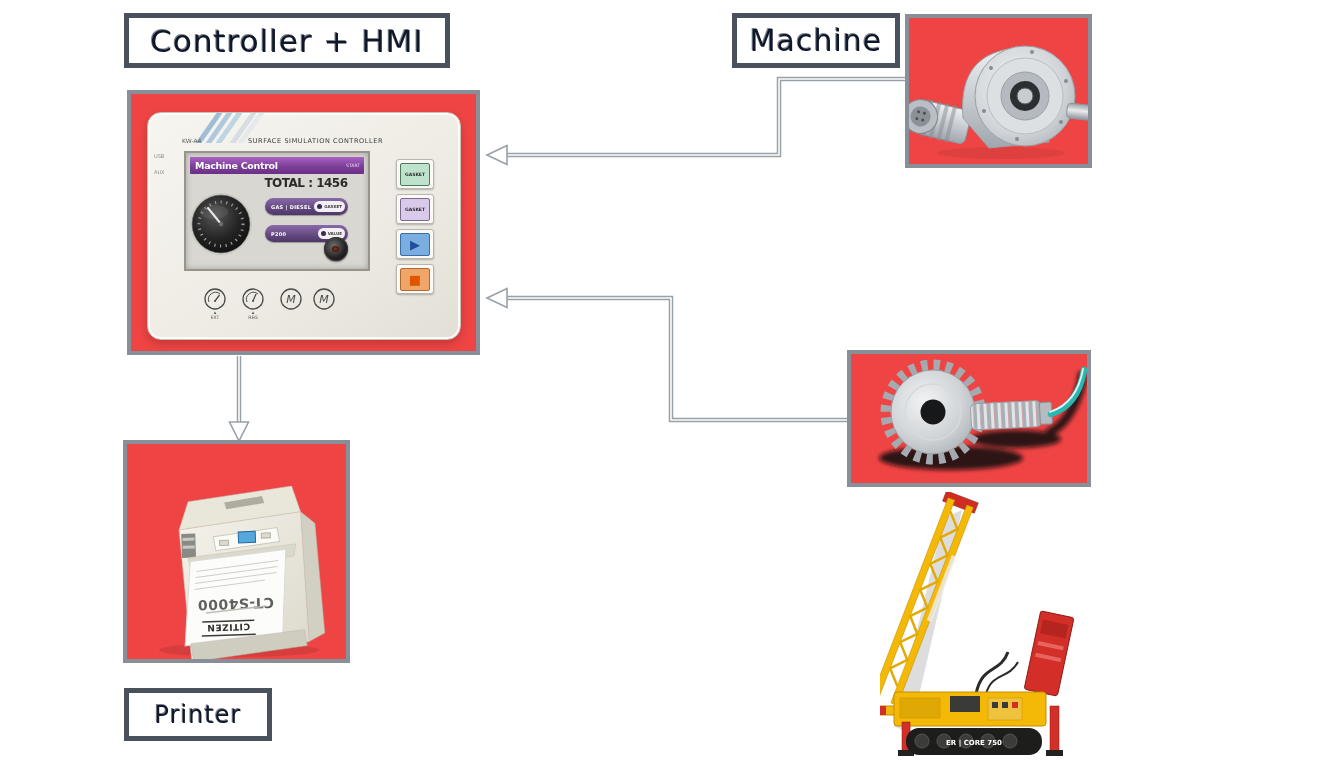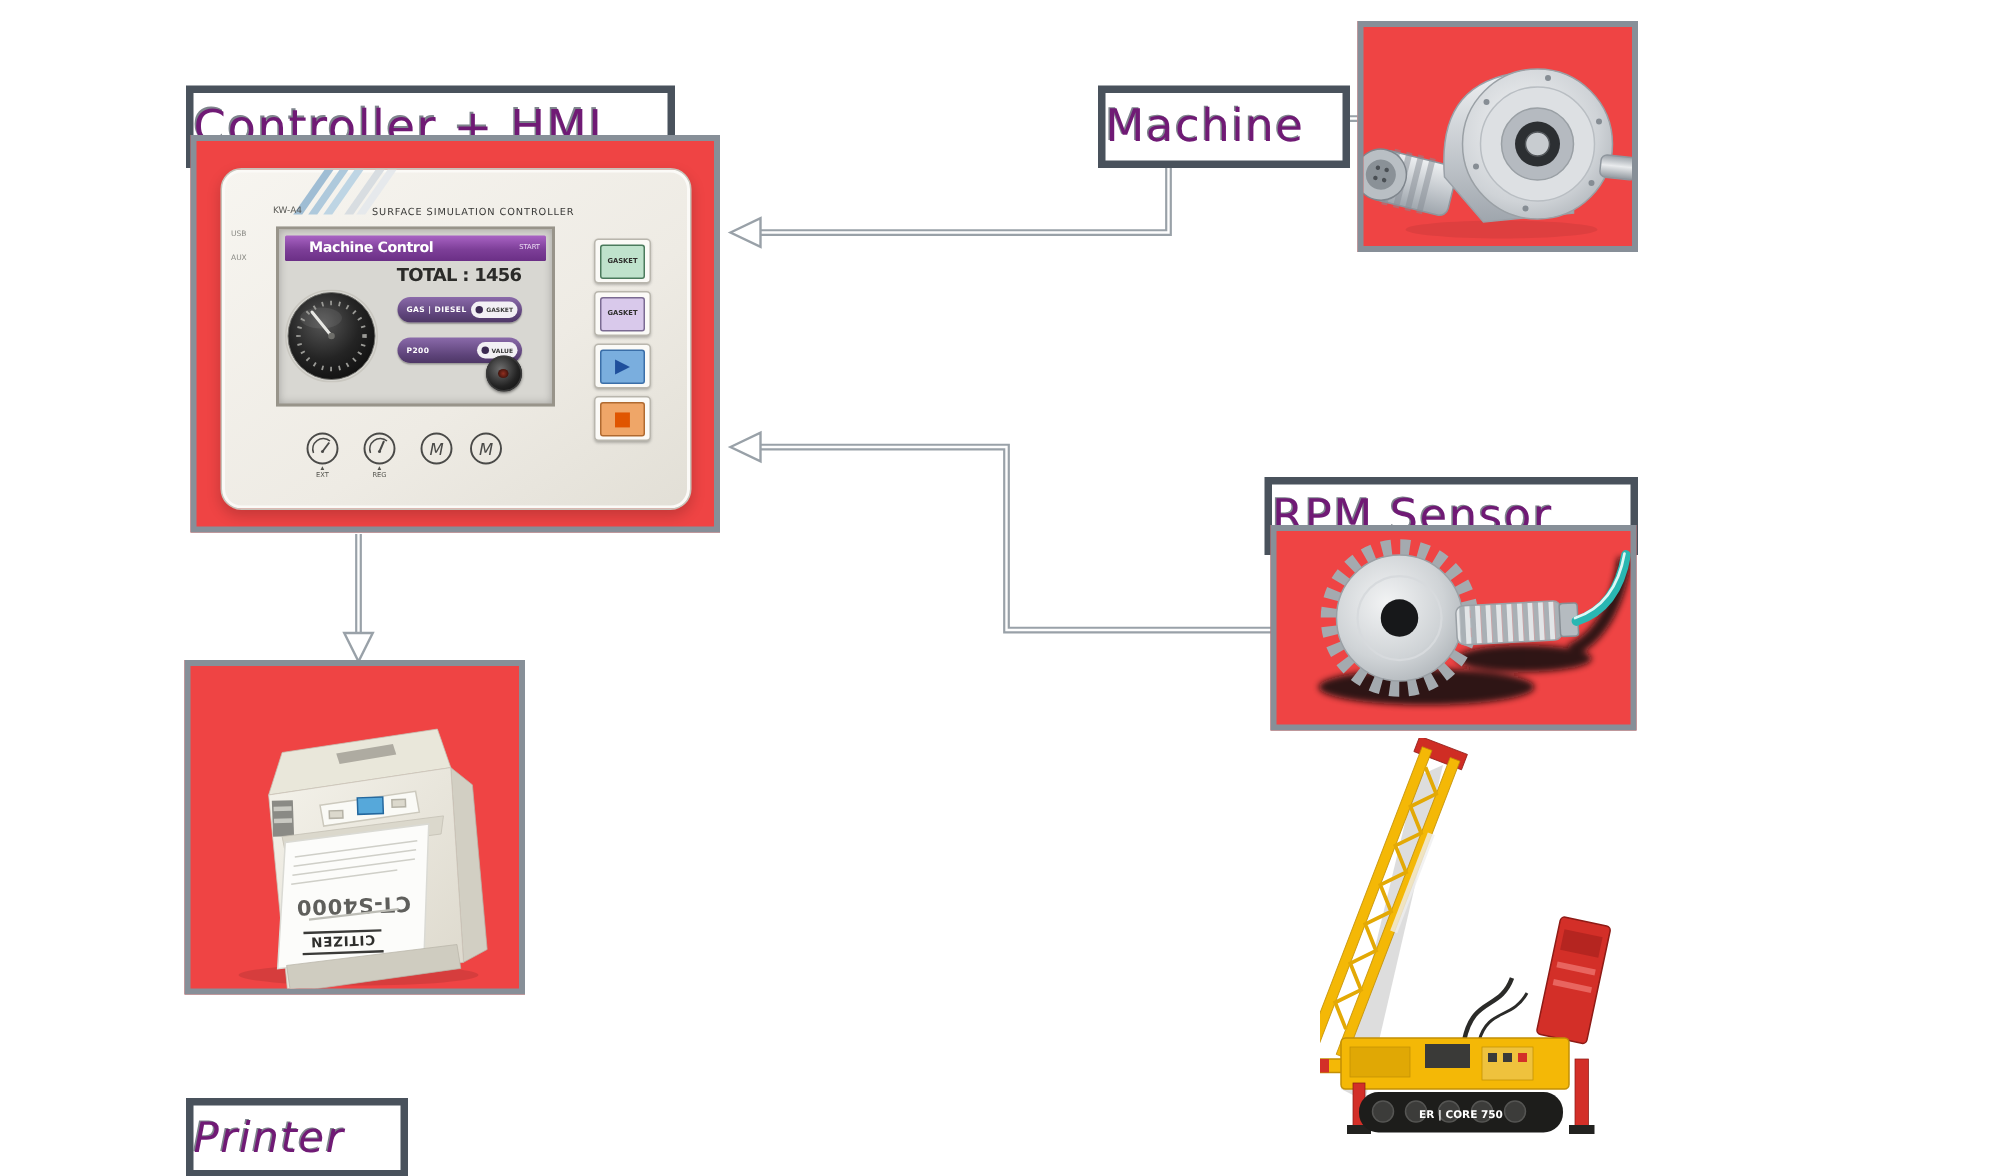--- a/index.html
+++ b/index.html
@@ -4,40 +4,40 @@
 <style>
   html,body{margin:0;padding:0;background:#fff;}
   .canvas{position:relative;width:1327px;height:784px;background:#fff;overflow:hidden;
           font-family:"DejaVu Sans","Liberation Sans",sans-serif;}
   .wires{position:absolute;left:0;top:0;z-index:1;pointer-events:none;}
   .wire-outer{fill:none;stroke:#99a1a8;stroke-width:4.5;}
   .wire-inner{fill:none;stroke:#fdfdfd;stroke-width:1.6;}
   .wire-head{fill:#ffffff;stroke:#99a1a8;stroke-width:1.6;}
 
   .lbl{position:absolute;z-index:2;background:#fff;border:5px solid #49525c;
-       display:flex;align-items:center;justify-content:flex-start;
-       color:#701a75;text-shadow:-1px -1px 0 #7e848c,1px 1px 0 #ffffff;
-       letter-spacing:1px;margin-top:44px;}
+       display:flex;align-items:center;justify-content:center;
+       color:#0f172a;text-shadow:-1px -1px 0 #7e848c,1px 1px 0 #ffffff;
+       letter-spacing:1px;}
   .device-box{position:absolute;z-index:2;background:#ef4444;border:4px solid #878f98;}
 
   
   .hmi-panel{position:absolute;left:16px;top:18px;width:312px;height:226px;border-radius:14px;
     background:linear-gradient(145deg,#f7f5f0 0%,#eeebe4 60%,#e2dfd6 100%);
     border:1px solid #c6c3ba;box-shadow:0 4px 9px rgba(0,0,0,.18), inset 0 0 0 2px #fbfaf7;overflow:hidden;}
   .stripe{position:absolute;top:0;width:6px;height:30px;transform:skewX(-35deg);}
   .hmi-model{position:absolute;left:34px;top:24px;font-size:6px;color:#5a5a56;}
   .hmi-title{position:absolute;left:100px;top:24px;font-size:6.5px;letter-spacing:.6px;color:#3a3a38;}
   .hmi-port{position:absolute;left:6px;font-size:5px;color:#8a8a85;}
 
   .hmi-screen{position:absolute;left:36px;top:38px;width:182px;height:116px;
     background:#d8d7d2;border:2px solid #98948a;box-shadow:inset 0 0 6px rgba(0,0,0,.25);}
   .scr-header{position:absolute;left:4px;top:4px;right:4px;height:17px;
     background:linear-gradient(180deg,#a963c4 0%,#7d3f98 55%,#6b2f86 100%);
     display:flex;align-items:center;border-radius:1px;}
-  .scr-header .t{color:#fff;font-weight:bold;font-size:9.5px;padding-left:5px;letter-spacing:-.3px;margin-left:11px;}
+  .scr-header .t{color:#fff;font-weight:bold;font-size:9.5px;padding-left:5px;letter-spacing:-.3px;}
   .scr-header .r{margin-left:auto;color:#e9d9f2;font-size:4.5px;padding-right:4px;}
   .scr-total{position:absolute;left:58px;top:23px;width:124px;text-align:center;
     font-size:12px;font-weight:bold;color:#2b2b29;letter-spacing:-.5px;}
   .knob{position:absolute;left:4px;top:40px;width:62px;height:62px;}
   .pill{position:absolute;left:79px;width:83px;height:17px;border-radius:9px;
     background:linear-gradient(180deg,#8a6aaa 0%,#5d4379 70%,#4e3766 100%);
     display:flex;align-items:center;box-shadow:0 1px 1px rgba(0,0,0,.3);}
   .pill .pl{color:#fff;font-size:5px;font-weight:bold;padding-left:6px;letter-spacing:.3px;}
   .pill .pb{margin-left:auto;margin-right:3px;background:#f2f0f4;border-radius:6px;
     height:11px;display:flex;align-items:center;padding:0 3px;font-size:4px;color:#3a3a3a;font-weight:bold;}
@@ -81,24 +81,21 @@
       <polygon class="wire-head" points="239,441 229.5,422 248.5,422"></polygon>
     </g>
   </svg>
 
   <div class="lbl" style="left:124px;top:13px;width:316px;height:45px;font-size:31px;">
     <span>Controller + HMI</span>
   </div>
   <div class="lbl" style="left:732px;top:13px;width:158px;height:45px;font-size:30px;">
     <span>Machine</span>
   </div>
-  <div class="lbl" style="left:843px;top:274px;width:239px;height:42px;font-size:30px;">
-    <span>RPM Sensor</span>
-  </div>
-  <div class="lbl" style="left:124px;top:688px;width:138px;height:43px;font-size:28px;font-style:italic;">
+  <div class="lbl" style="left:124px;top:688px;width:138px;height:43px;font-size:24px;">
     <span>Printer</span>
   </div>
 
   <div class="device-box" style="left:127px;top:90px;width:345px;height:257px;">
     <div class="hmi-panel">
       <div class="stripe" style="left:58px;background:#9fbdd4;"></div>
       <div class="stripe" style="left:68px;background:#aec9dc;"></div>
       <div class="stripe" style="left:78px;background:#bed5e4;"></div>
       <div class="stripe" style="left:92px;background:#d8dde1;"></div>
       <div class="stripe" style="left:100px;background:#e6e9ec;"></div>

